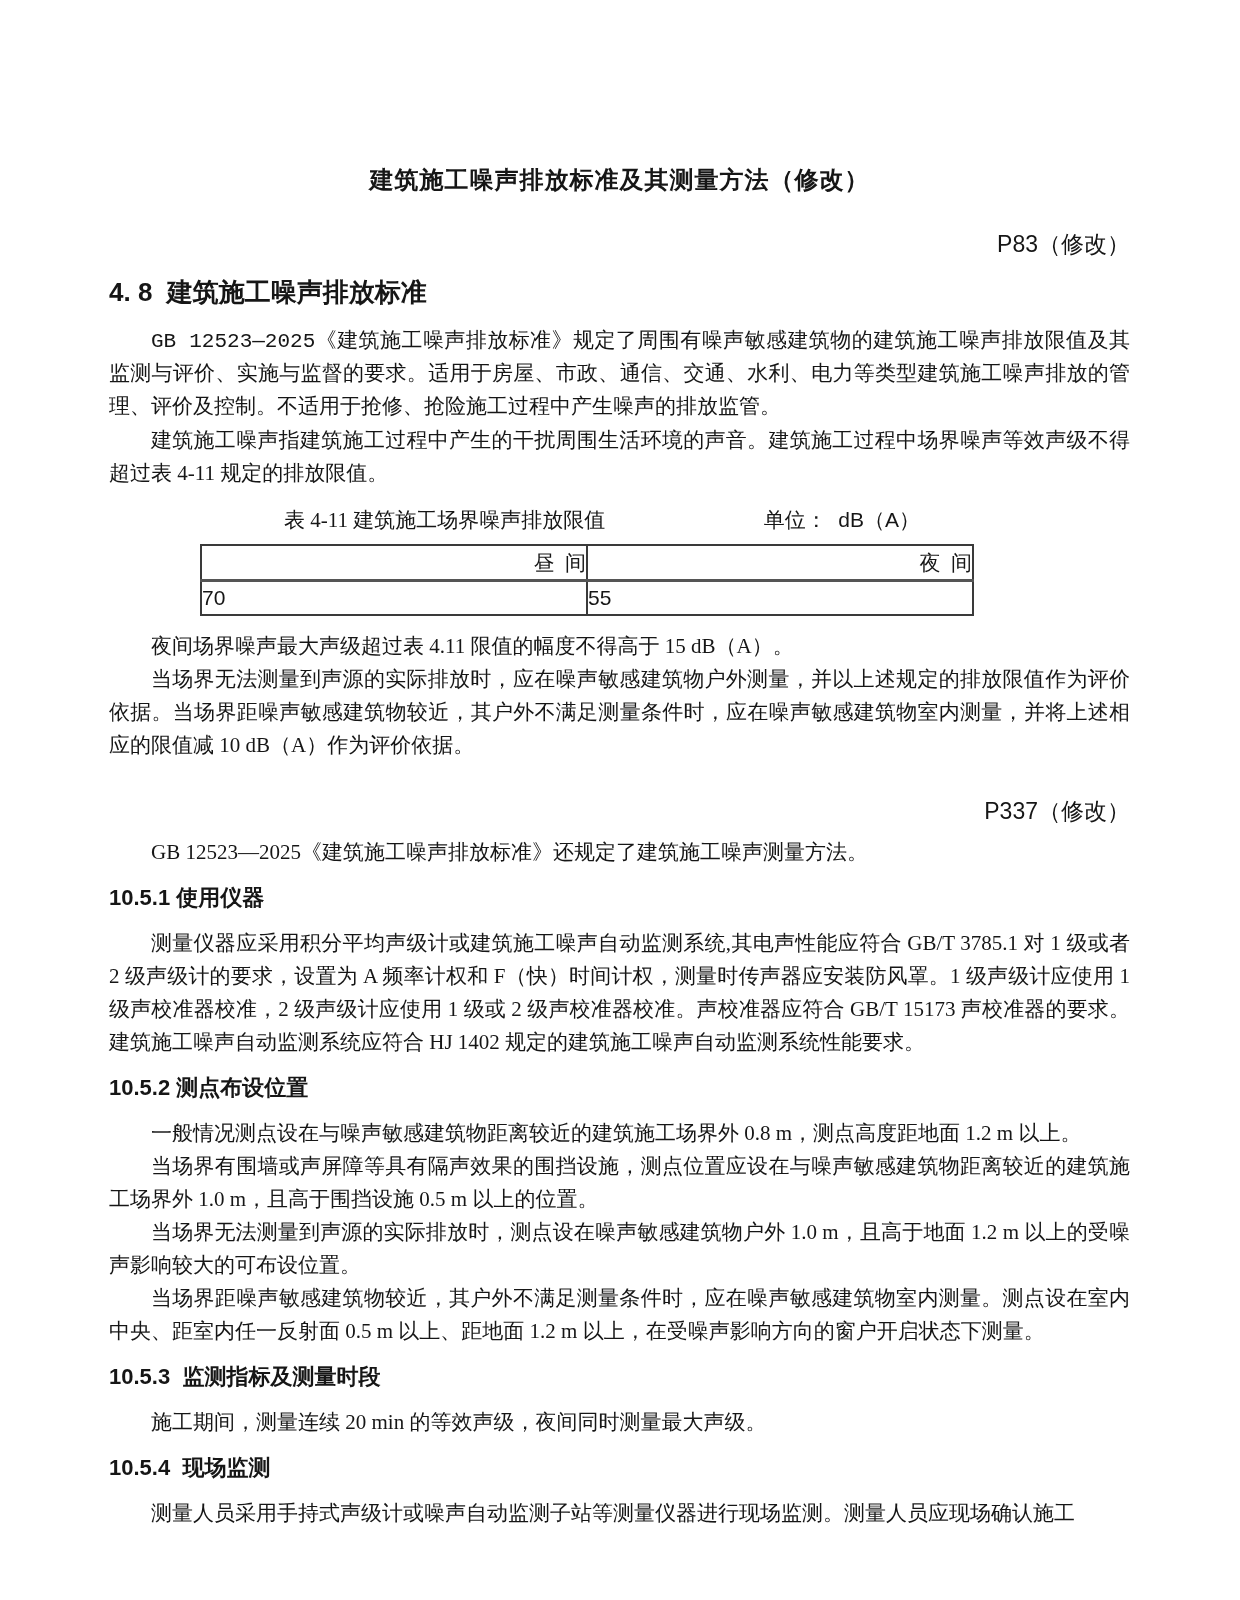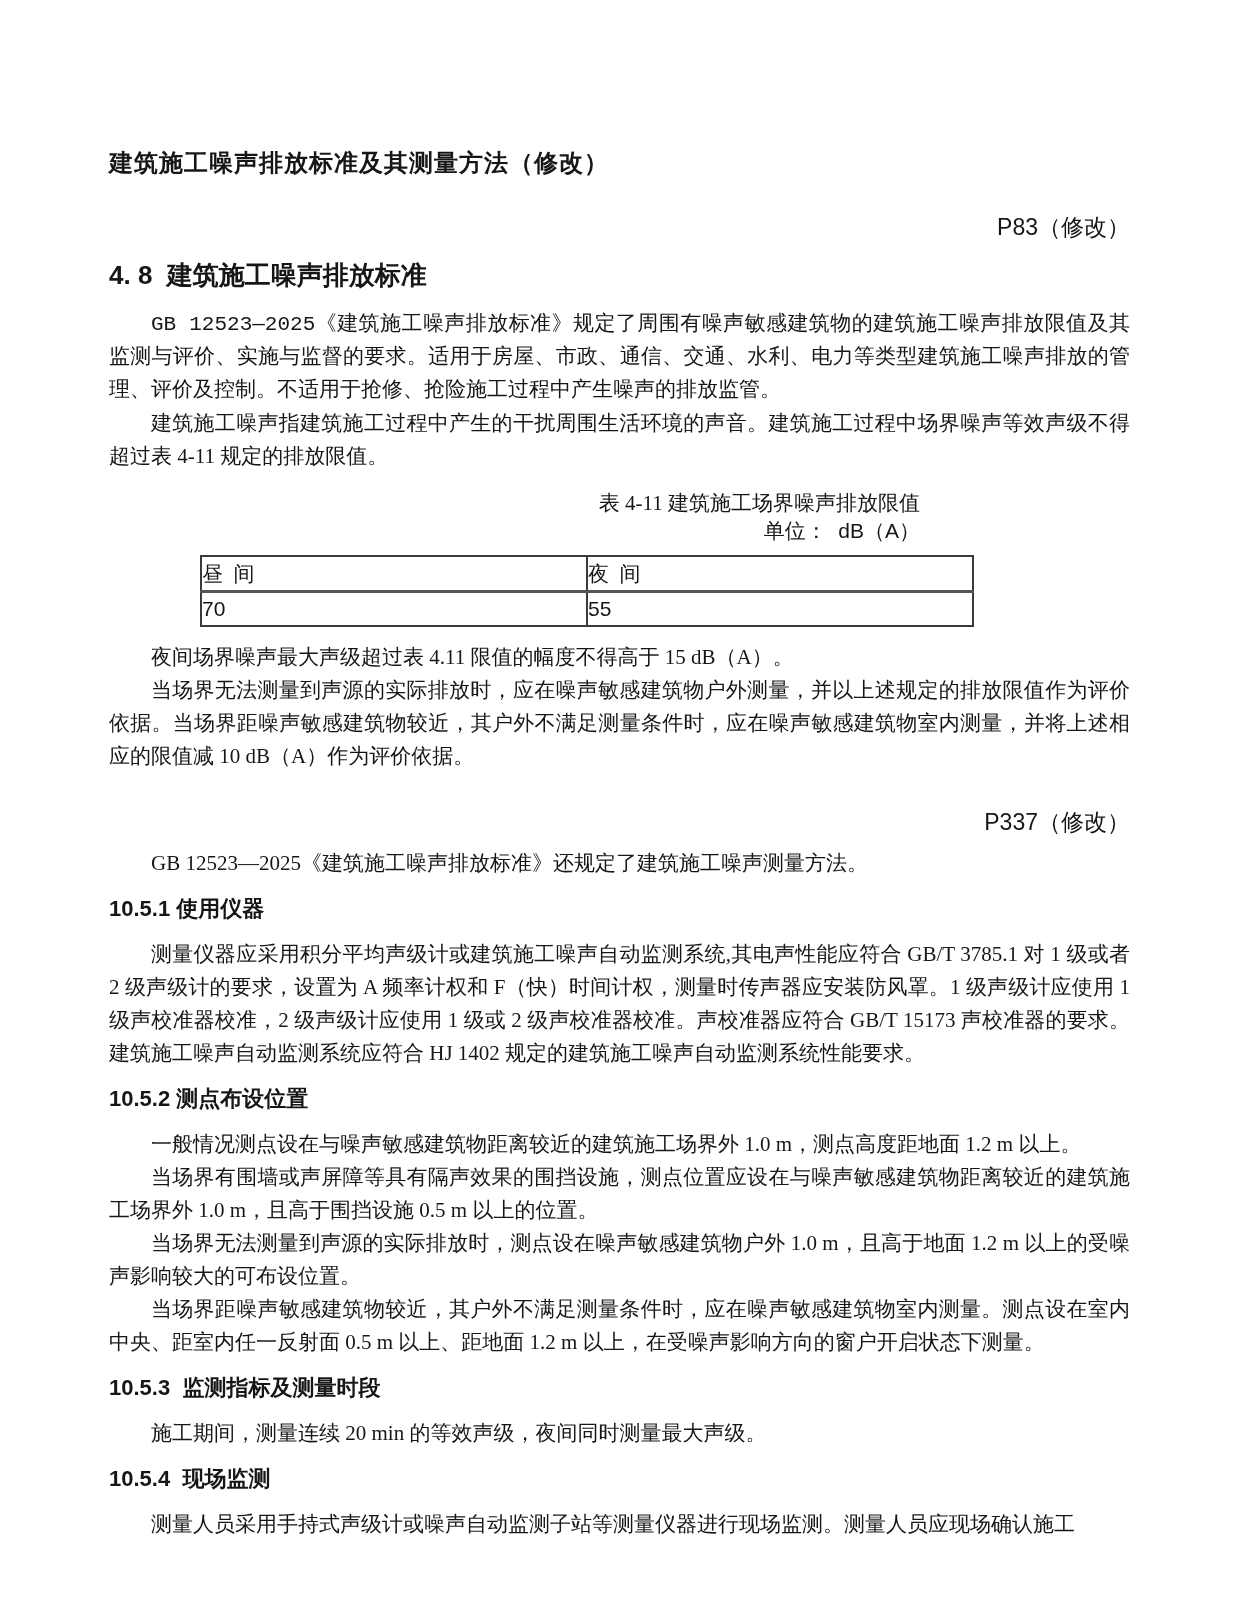--- a/index.html
+++ b/index.html
@@ -16,23 +16,24 @@
     box-sizing: border-box;
     padding: 146px 110px 0 109px;
     overflow: hidden;
     color: #161616;
   }
   .doc-title {
     font-family: "Liberation Sans", "DejaVu Sans", sans-serif;
     font-weight: 700;
     font-size: 24px;
     line-height: 34px;
-    text-align: left;
+    text-align: center;
     letter-spacing: 1px;
     white-space: pre-wrap;
+    margin-top: 17px;
   }
   .page-ref {
     font-family: "Liberation Sans", "DejaVu Sans", sans-serif;
     font-weight: 400;
     font-size: 23px;
     line-height: 30px;
     margin-top: 32px;
     white-space: pre-wrap;
     text-align: right;
   }
@@ -68,39 +69,38 @@
     width: 774px;
     margin: 16px 0 0 91px;
     display: flex;
     justify-content: space-between;
     align-items: flex-end;
     box-sizing: border-box;
     padding: 0 54px 0 84px;
     font-family: "Liberation Serif", "DejaVu Serif", serif;
     font-size: 21px;
     line-height: 28px;
-    flex-direction: column;
   }
   .caption-row .unit {
     font-family: "Liberation Sans", "DejaVu Sans", sans-serif;
     white-space: pre-wrap;
   }
   .caption-row .caption { white-space: pre-wrap; }
   table.limits {
     width: 774px;
     margin: 10px 0 0 91px;
     border-collapse: collapse;
     table-layout: fixed;
   }
   table.limits th {
     font-family: "Liberation Serif", "DejaVu Serif", serif;
     font-weight: 400;
     font-size: 21px;
     height: 33px;
-    text-align: left;
+    text-align: right;
     vertical-align: middle;
     border: 2px solid #3a3a3a;
     border-bottom: 3px solid #555555;
     white-space: pre-wrap;
     padding: 0;
   }
   table.limits td {
     font-family: "Liberation Sans", "DejaVu Sans", sans-serif;
     font-size: 21px;
     height: 32px;
@@ -148,21 +148,21 @@
 
   <div class="page-ref ref-gap">P337（修改）</div>
 
 
   <p class="body mt22">GB 12523—2025《建筑施工噪声排放标准》还规定了建筑施工噪声测量方法。</p>
 
   <h2 class="h2">10.5.1 使用仪器</h2>
   <p class="body mt14">测量仪器应采用积分平均声级计或建筑施工噪声自动监测系统,其电声性能应符合 GB/T 3785.1 对 1 级或者 2 级声级计的要求，设置为 A 频率计权和 F（快）时间计权，测量时传声器应安装防风罩。1 级声级计应使用 1 级声校准器校准，2 级声级计应使用 1 级或 2 级声校准器校准。声校准器应符合 GB/T 15173 声校准器的要求。建筑施工噪声自动监测系统应符合 HJ 1402 规定的建筑施工噪声自动监测系统性能要求。</p>
 
   <h2 class="h2">10.5.2 测点布设位置</h2>
-  <p class="body mt14">一般情况测点设在与噪声敏感建筑物距离较近的建筑施工场界外 1.0 m，测点高度距地面 1.2 m 以上。</p>
+  <p class="body mt14">一般情况测点设在与噪声敏感建筑物距离较近的建筑施工场界外 0.8 m，测点高度距地面 1.2 m 以上。</p>
   <p class="body">当场界有围墙或声屏障等具有隔声效果的围挡设施，测点位置应设在与噪声敏感建筑物距离较近的建筑施工场界外 1.0 m，且高于围挡设施 0.5 m 以上的位置。</p>
   <p class="body">当场界无法测量到声源的实际排放时，测点设在噪声敏感建筑物户外 1.0 m，且高于地面 1.2 m 以上的受噪声影响较大的可布设位置。</p>
   <p class="body">当场界距噪声敏感建筑物较近，其户外不满足测量条件时，应在噪声敏感建筑物室内测量。测点设在室内中央、距室内任一反射面 0.5 m 以上、距地面 1.2 m 以上，在受噪声影响方向的窗户开启状态下测量。</p>
 
   <h2 class="h2">10.5.3  监测指标及测量时段</h2>
   <p class="body mt14">施工期间，测量连续 20 min 的等效声级，夜间同时测量最大声级。</p>
 
   <h2 class="h2">10.5.4  现场监测</h2>
   <p class="body mt14">测量人员采用手持式声级计或噪声自动监测子站等测量仪器进行现场监测。测量人员应现场确认施工</p>
 

